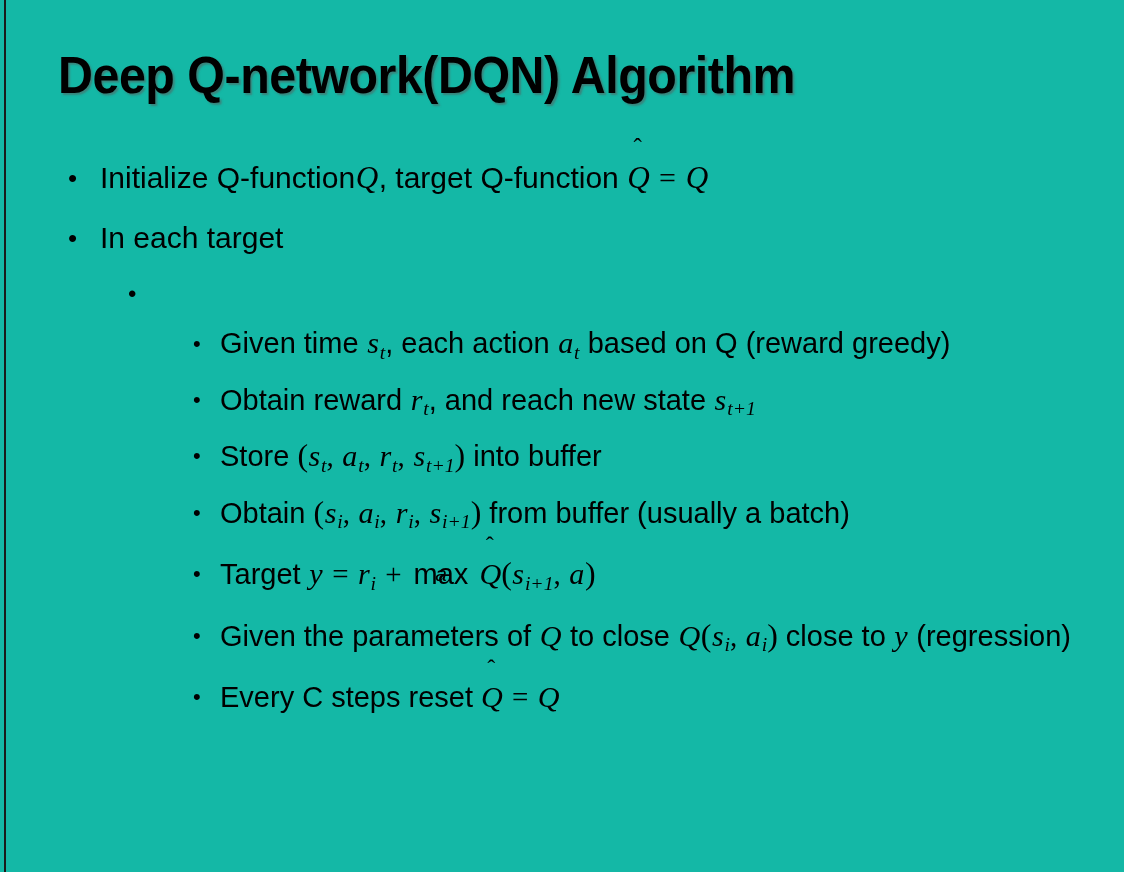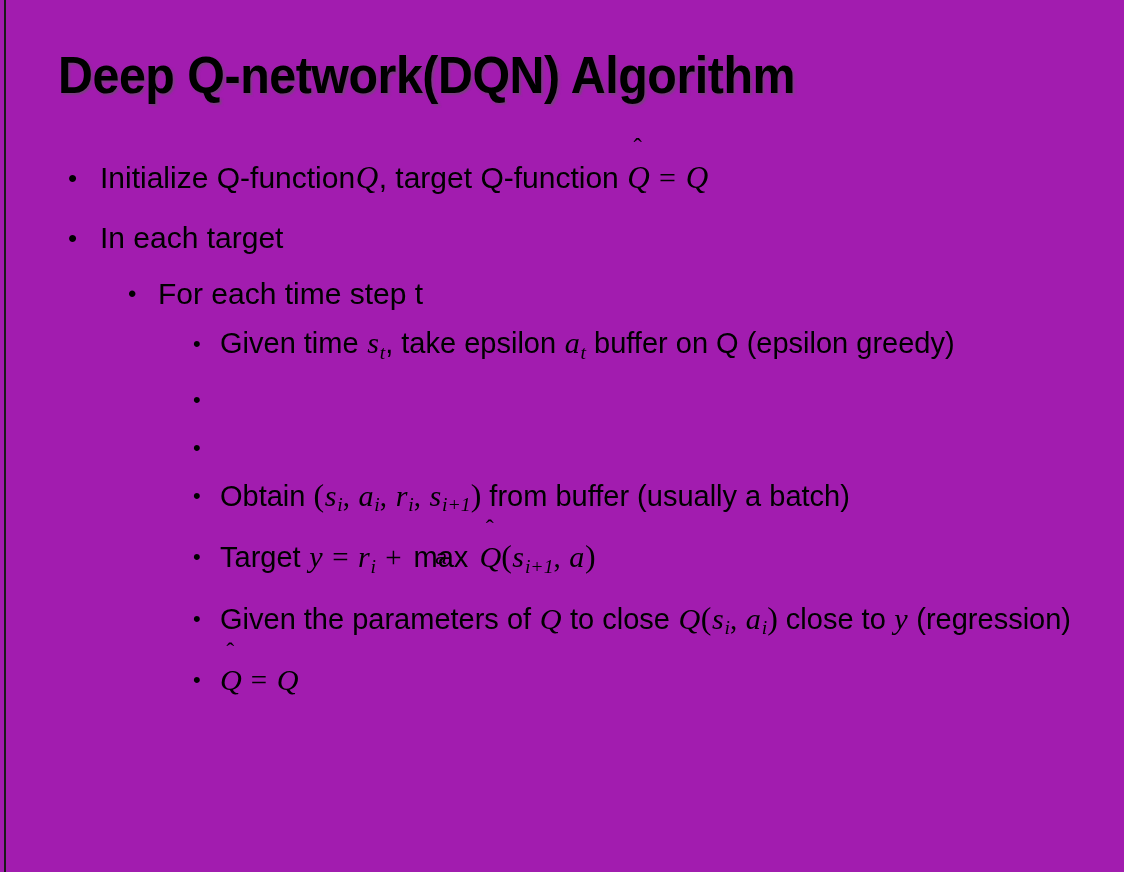--- a/index.html
+++ b/index.html
@@ -6,21 +6,21 @@
   html, body {
     margin: 0;
     padding: 0;
     background: #ffffff;
   }
 
   .slide {
     position: relative;
     width: 1124px;
     height: 872px;
-    background: #a21caf;
+    background: #14b8a6;
     overflow: hidden;
     font-family: "Liberation Sans", sans-serif;
     color: #000000;
     box-sizing: border-box;
   }
 
   
   .left-rule {
     position: absolute;
     left: 4px;
@@ -186,37 +186,45 @@
         <span class="m">Q</span></span>
     </div>
 
     <div class="bullet-row lvl1">
       <span class="dot">•</span>
       <span class="txt">In each target</span>
     </div>
 
     <div class="bullet-row lvl2">
       <span class="dot">•</span>
-      <span class="txt">For each time step t</span>
     </div>
 
     <div class="bullet-row lvl3 tall">
       <span class="dot">•</span>
       <span class="txt"><span>Given time</span>
-        <span class="m">s</span><span class="msub">t</span><span>, take epsilon</span>
+        <span class="m">s</span><span class="msub">t</span><span>, each action</span>
         <span class="m">a</span><span class="msub">t</span>
-        <span>buffer on Q (epsilon greedy)</span></span>
+        <span>based on Q (reward greedy)</span></span>
     </div>
 
     <div class="bullet-row lvl3">
       <span class="dot">•</span>
+      <span class="txt"><span>Obtain reward</span>
+        <span class="m">r</span><span class="msub">t</span><span>, and reach new state</span>
+        <span class="m">s</span><span class="msub">t+1</span></span>
     </div>
 
     <div class="bullet-row lvl3">
       <span class="dot">•</span>
+      <span class="txt"><span>Store</span>
+        <span class="paren">(</span><span class="m">s</span><span class="msub">t</span><span class="comma-m">,</span>
+        <span class="m">a</span><span class="msub">t</span><span class="comma-m">,</span>
+        <span class="m">r</span><span class="msub">t</span><span class="comma-m">,</span>
+        <span class="m">s</span><span class="msub">t+1</span><span class="paren">)</span>
+        <span>into buffer</span></span>
     </div>
 
     <div class="bullet-row lvl3">
       <span class="dot">•</span>
       <span class="txt"><span>Obtain</span>
         <span class="paren">(</span><span class="m">s</span><span class="msub">i</span><span class="comma-m">,</span>
         <span class="m">a</span><span class="msub">i</span><span class="comma-m">,</span>
         <span class="m">r</span><span class="msub">i</span><span class="comma-m">,</span>
         <span class="m">s</span><span class="msub">i+1</span><span class="paren">)</span>
         <span>from buffer (usually a batch)</span></span>
@@ -241,20 +249,20 @@
         <span>to close</span>
         <span class="m">Q</span><span class="paren">(</span><span class="m">s</span><span class="msub">i</span><span class="comma-m">,</span>
         <span class="m">a</span><span class="msub">i</span><span class="paren">)</span>
         <span>close to</span>
         <span class="m">y</span>
         <span>(regression)</span></span>
     </div>
 
     <div class="bullet-row lvl3" style="line-height:58px;min-height:58px;">
       <span class="dot">•</span>
-      <span class="txt">
+      <span class="txt"><span>Every C steps reset</span>
         <span class="qhat"><span class="hat">ˆ</span><span>Q</span></span>
         <span class="mop">=</span>
         <span class="m">Q</span></span>
     </div>
 
   </div>
 </div>
 
 </body></html>

